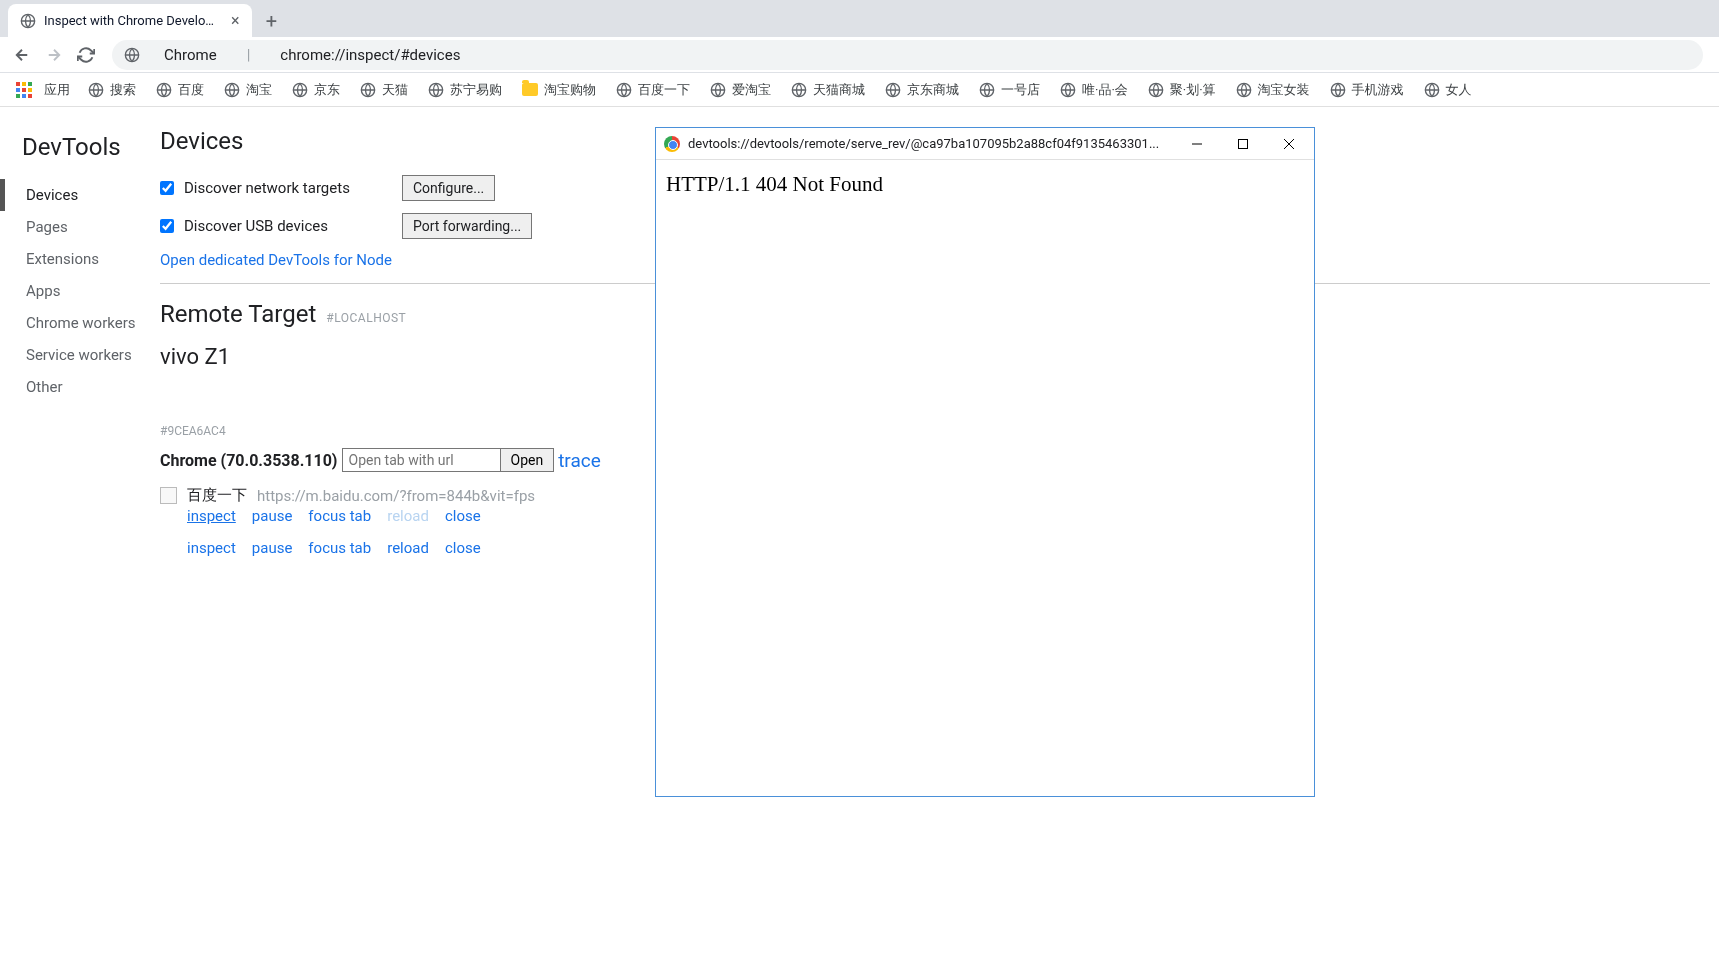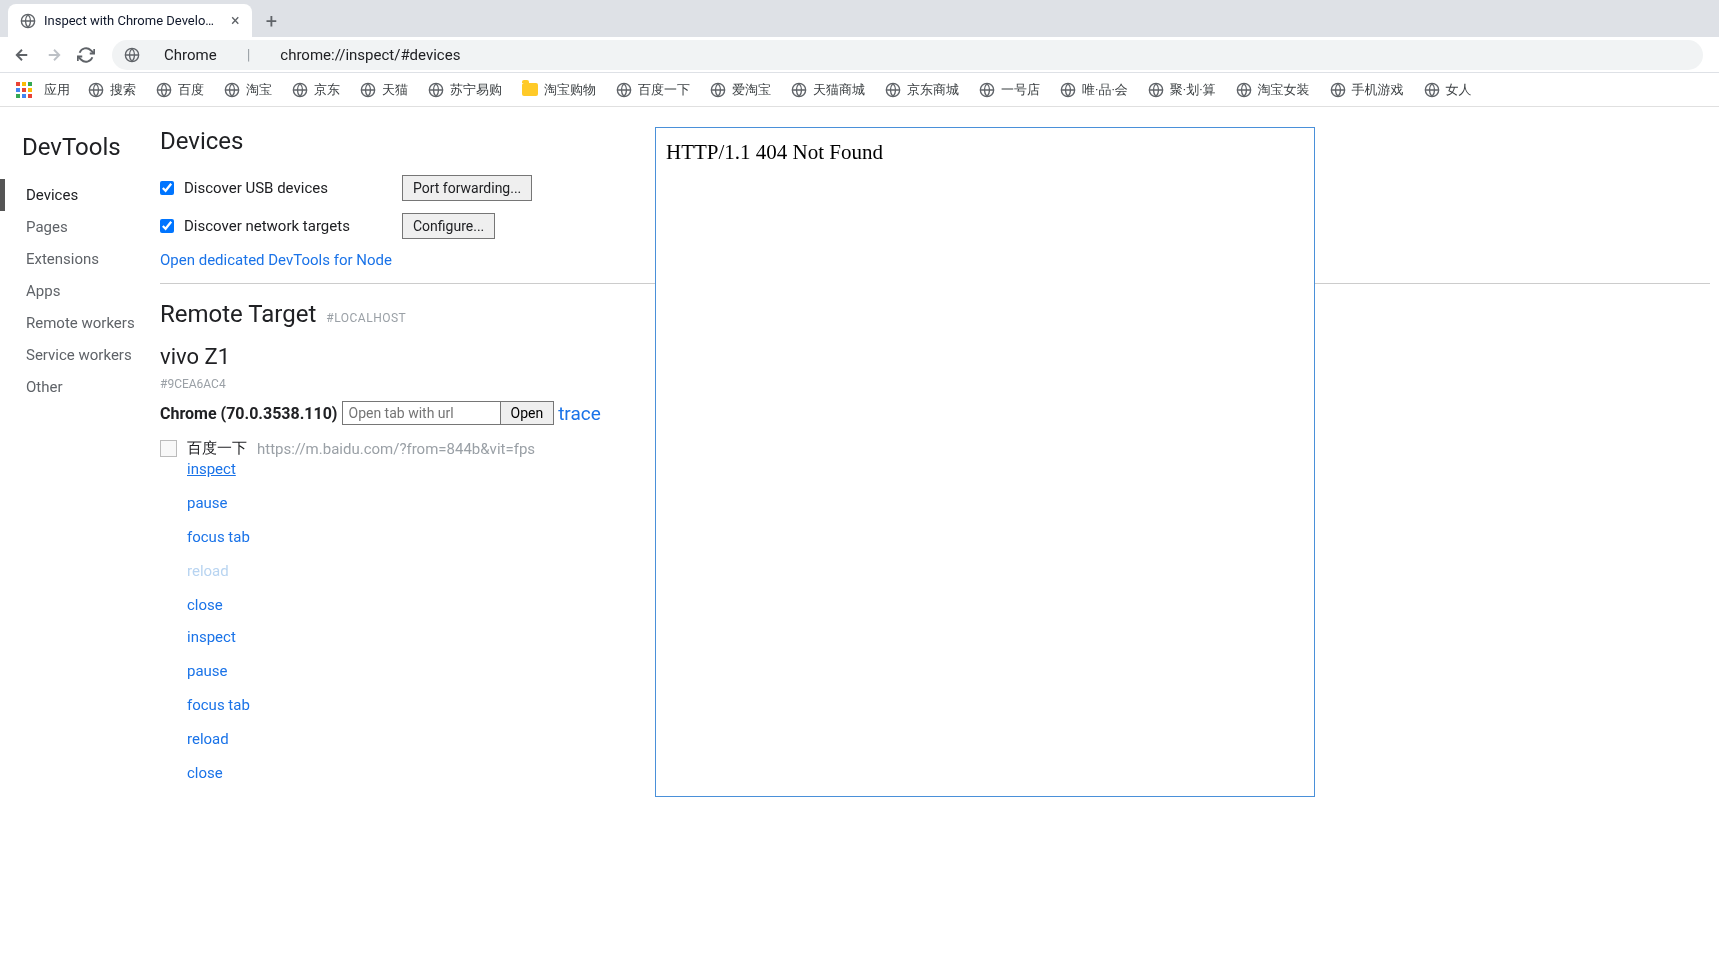--- a/index.html
+++ b/index.html
@@ -46,34 +46,34 @@
 
     .option-row { display: flex; align-items: center; gap: 12px; padding: 6px 0;}
     .option-label { display: flex; align-items: center; gap: 10px; font-size: 15px; color: #202124; width: 230px;}
     .option-label input[type=checkbox] { width: 14px; height: 14px;}
     .ctrl-btn { background: #efefef; border: 1px solid #767676; padding: 4px 10px; font-size: 14px; color: #202124;}
     .node-link { color: #1a73e8; font-size: 15px; margin-top: 6px; display: inline-block;}
 
     .remote-title { font-size: 24px; color: #202124; margin: 16px 0 6px; display: flex; align-items: baseline; gap: 10px;}
     .remote-title .hash { font-size: 12px; color: #9aa0a6; letter-spacing: 0.5px;}
     .device-title { font-size: 22px; color: #202124; margin: 16px 0 6px; display: flex; align-items: baseline; gap: 8px; flex-direction: column;}
-    .device-title .hash { font-size: 12px; color: #9aa0a6;}
+    .device-title .hash { font-size: 12px; color: #9aa0a6; margin-top: 47px;}
 
     .chrome-row { display: flex; align-items: center; gap: 4px; margin: 10px 0 14px;}
     .chrome-label { font-size: 16px; font-weight: bold; color: #202124;}
     .open-input { border: 1px solid #767676; padding: 3px 6px; font-size: 14px; width: 172px;}
     .open-btn { border: 1px solid #767676; background: #efefef; padding: 3px 10px; font-size: 14px; margin-left: -18px;}
     .trace-link { color: #1a73e8; font-size: 19px;}
 
     .target-item { margin-bottom: 14px;}
     .target-header { display: flex; align-items: center; gap: 10px; margin-bottom: 2px;}
     .target-box { width: 17px; height: 17px; border: 1px solid #bbb; background: #f8f8f8;}
     .target-name { font-size: 15px; color: #202124;}
     .target-url { font-size: 15px; color: #9aa0a6;}
-    .target-actions { display: flex; gap: 16px; padding-left: 27px; margin-top: 2px; flex-direction: column;}
+    .target-actions { display: flex; gap: 16px; padding-left: 27px; margin-top: 2px;}
     .action-link { font-size: 15px; color: #1a73e8; cursor: pointer;}
     .action-link.active { text-decoration: underline;}
     .action-link.disabled { color: #b8d4f1;}
 
     
     .popup-window { position: absolute; left: 655px; top: 20px; width: 660px; height: 670px; background: #fff; border: 1px solid #4a90d9; display: flex; flex-direction: column;}
     .popup-titlebar { height: 32px; background: #fff; display: flex; align-items: center; padding: 0 2px 0 8px; gap: 8px; border-bottom: 1px solid #e0e0e0;}
     .chrome-logo { width: 16px; height: 16px; border-radius: 50%; background: conic-gradient(#ea4335 0 120deg, #fbbc04 120deg 240deg, #34a853 240deg 360deg); position: relative; flex-shrink: 0;}
     .chrome-logo::after { content: ''; position: absolute; top: 4px; left: 4px; width: 8px; height: 8px; background: #4285f4; border: 1px solid #fff; border-radius: 50%;}
     .popup-url { font-size: 13px; color: #202124; flex: 1; white-space: nowrap; overflow: hidden; text-overflow: ellipsis;}
@@ -263,42 +263,42 @@
 </div>
 
 <div class="page-content">
   <div class="sidebar">
     <div class="sidebar-title">DevTools</div>
     <div id="sidebar-items">
         <div class="sidebar-item active">Devices</div>
         <div class="sidebar-item">Pages</div>
         <div class="sidebar-item">Extensions</div>
         <div class="sidebar-item">Apps</div>
-        <div class="sidebar-item">Remote workers</div>
+        <div class="sidebar-item">Chrome workers</div>
         <div class="sidebar-item">Service workers</div>
         <div class="sidebar-item">Other</div>
       </div>
   </div>
 
   <div class="main-area">
     <div class="section">
       <div class="section-title">Devices</div>
       <div class="option-row">
         <label class="option-label">
           <input type="checkbox" checked="" style="">
+          <span>Discover network targets</span>
+        </label>
+        <button class="ctrl-btn">Configure...</button>
+      </div>
+      <div class="option-row">
+        <label class="option-label">
+          <input type="checkbox" checked="" style="">
           <span>Discover USB devices</span>
         </label>
         <button class="ctrl-btn">Port forwarding...</button>
-      </div>
-      <div class="option-row">
-        <label class="option-label">
-          <input type="checkbox" checked="" style="">
-          <span>Discover network targets</span>
-        </label>
-        <button class="ctrl-btn">Configure...</button>
       </div>
       <a class="node-link">Open dedicated DevTools for Node</a>
     </div>
 
     <div class="remote-title">
       <span>Remote Target</span>
       <span class="hash">#LOCALHOST</span>
     </div>
 
     <div class="device-title">
@@ -334,15 +334,36 @@
             <span class="action-link">pause</span>
             <span class="action-link">focus tab</span>
             <span class="action-link">reload</span>
             <span class="action-link">close</span>
           </div>
         </div>
       </div>
   </div>
 
   <div class="popup-window">
+    <div class="popup-titlebar">
+      <div class="chrome-logo"></div>
+      <span class="popup-url">devtools://devtools/remote/serve_rev/@ca97ba107095b2a88cf04f9135463301...</span>
+      <div class="win-btns">
+        <div class="win-btn">
+            <svg width="10" height="10" viewBox="0 0 10 10">
+              <path d="M0 5h10" stroke="#000" stroke-width="1"></path>
+            </svg>
+          </div>
+        <div class="win-btn">
+            <svg width="10" height="10" viewBox="0 0 10 10">
+              <rect x="0.5" y="0.5" width="9" height="9" fill="none" stroke="#000" stroke-width="1"></rect>
+            </svg>
+          </div>
+        <div class="win-btn">
+            <svg width="10" height="10" viewBox="0 0 10 10">
+              <path d="M0 0l10 10M10 0L0 10" stroke="#000" stroke-width="1"></path>
+            </svg>
+          </div>
+      </div>
+    </div>
     <div class="popup-body">HTTP/1.1 404 Not Found</div>
   </div>
 </div>
 
 </body></html>

